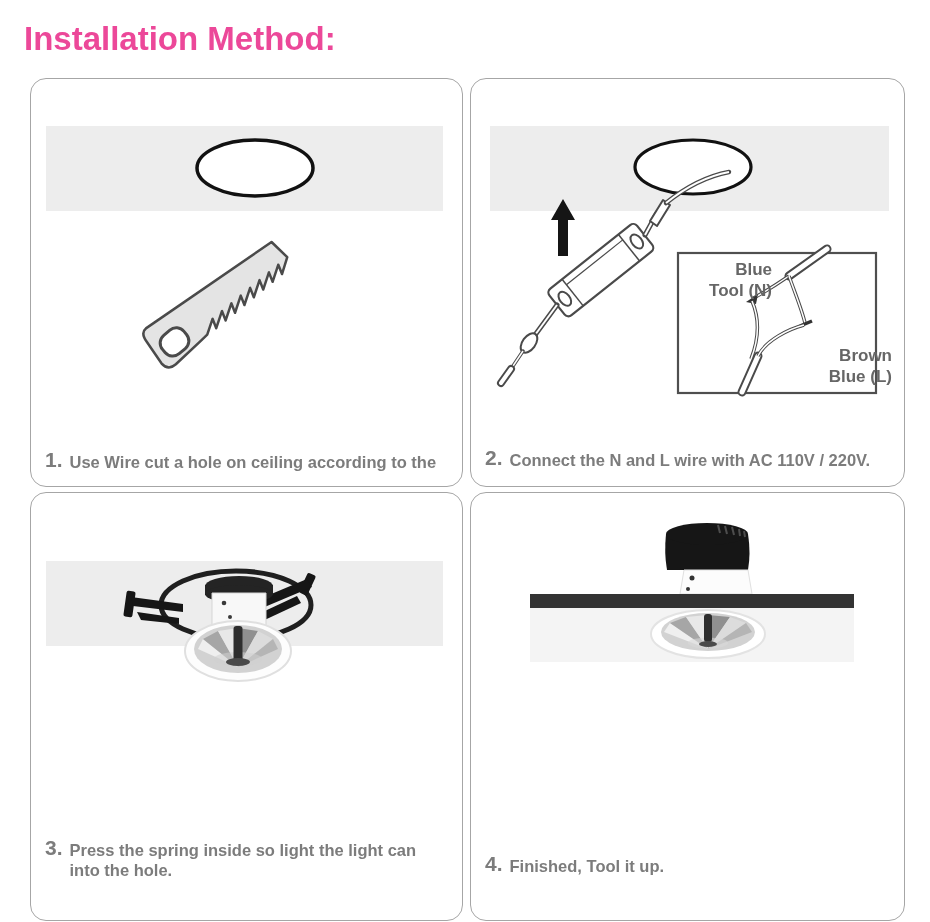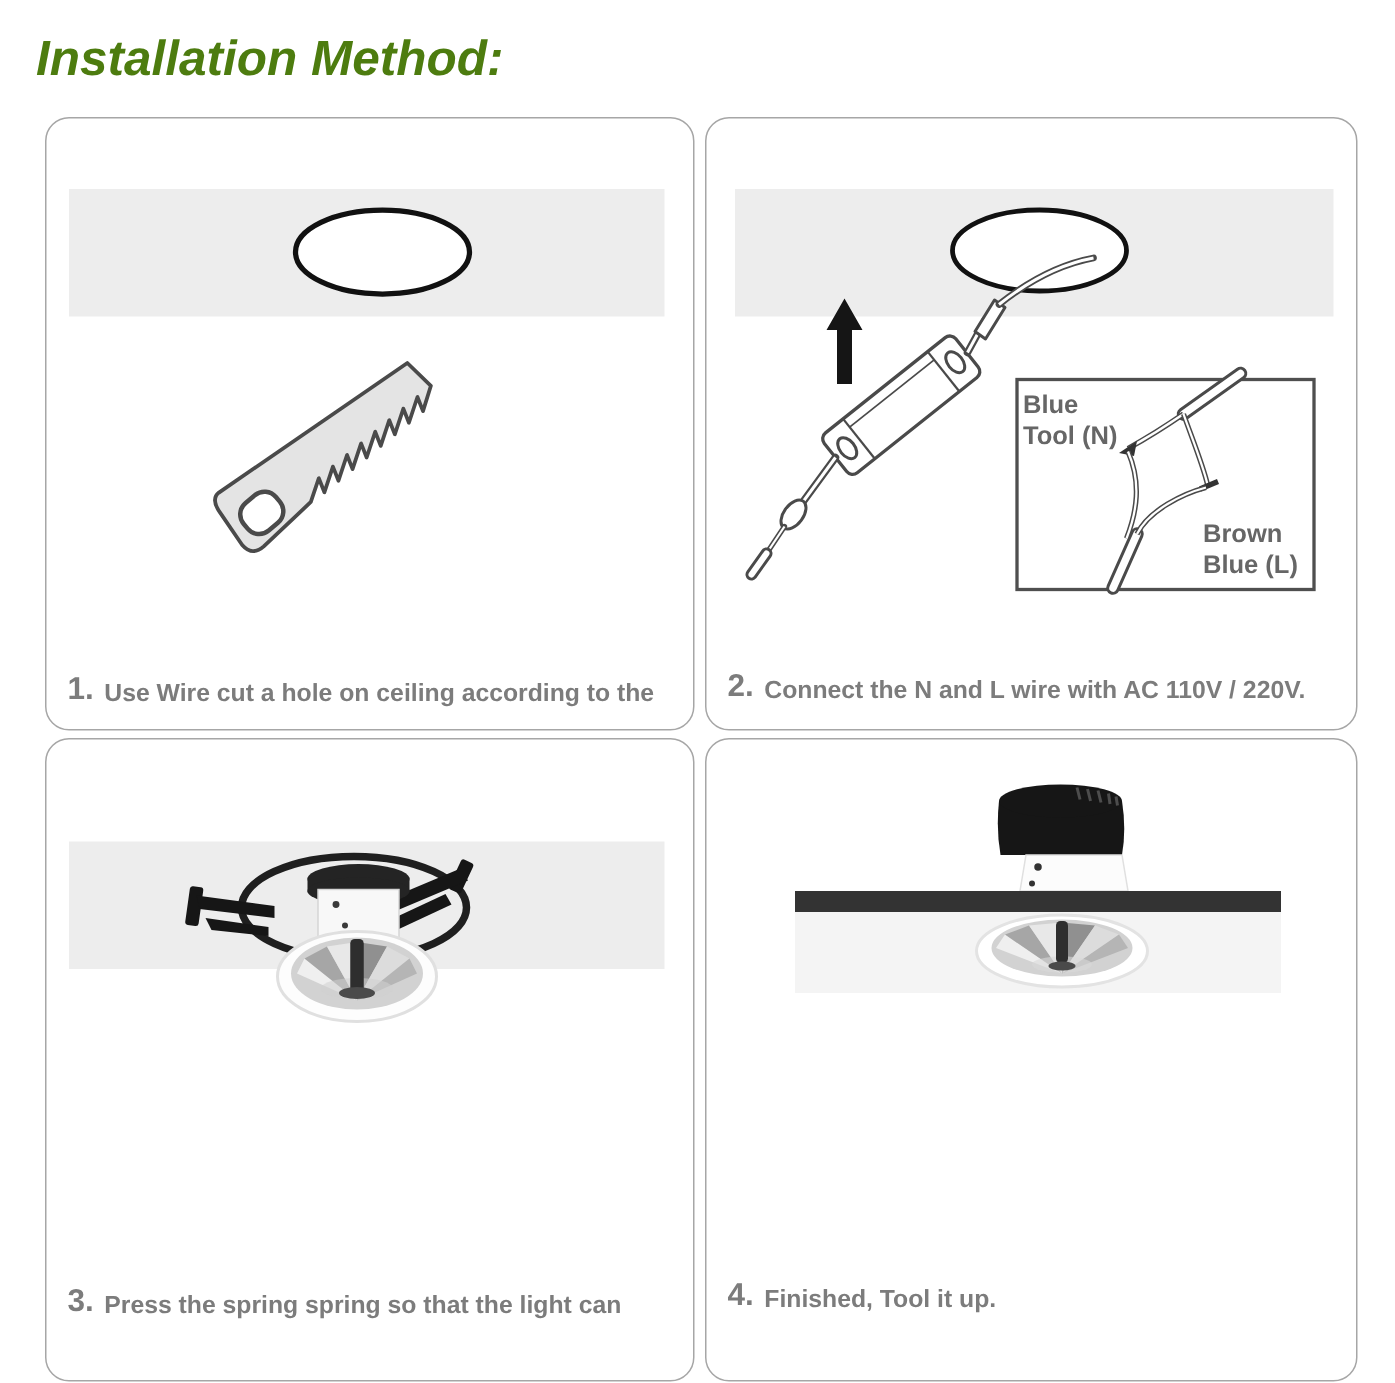--- a/index.html
+++ b/index.html
@@ -2,27 +2,27 @@
 <html><head>
 <meta charset="utf-8">
 <style>
   html,body{margin:0;padding:0;}
   body{
     width:930px;height:922px;position:relative;background:#ffffff;
     font-family:"Liberation Sans", sans-serif;overflow:hidden;
   }
   .page-title{
     position:absolute;left:24px;top:20px;
-    font-size:33px;font-weight:700;color:#4d7c0f;letter-spacing:0px;font-style:italic;
+    font-size:33px;font-weight:700;color:#ec4899;letter-spacing:0px;
   }
   .panel{
     position:absolute;background:#fff;border:1px solid #a6a6a6;border-radius:16px;
   }
   #panel1{left:30px;top:78px;width:431px;height:407px;}
-  #panel2{left:470px;top:78px;width:433px;height:407px;}
+  #panel2{left:470px;top:78px;width:433px;height:407px;text-align:right;}
   #panel3{left:30px;top:492px;width:431px;height:427px;}
   #panel4{left:470px;top:492px;width:433px;height:427px;}
   .art{position:absolute;left:0;top:0;}
   .caption{
     position:absolute;left:14px;display:flex;gap:7px;align-items:flex-start;
     color:#7c7c7c;font-weight:700;z-index:2;
   }
   .cap-num{font-size:21px;line-height:1;}
   .cap-text{font-size:16.5px;line-height:1.22;padding-top:3px;}
   .cap-line{display:block;}
@@ -161,21 +161,22 @@
       <polygon points="207,174 227,138 242,146" fill="#dcdcdc"></polygon>
       <polygon points="207,174 242,146 247,156" fill="#b5b5b5"></polygon>
       <ellipse cx="207" cy="166" rx="24" ry="7" fill="#cfcfcf" opacity="0.55"></ellipse>
       <rect x="202.5" y="133" width="9" height="36" rx="3" fill="#2e2e2e"></rect>
       <ellipse cx="207" cy="169" rx="12" ry="4" fill="#4a4a4a"></ellipse>
     </g>
   </svg>
   <div class="caption">
     <span class="cap-num">3.</span>
     <span class="cap-text">
-      <span class="cap-line">Press the spring spring so that the light can</span>
+      <span class="cap-line">Press the spring inside so light the light can</span>
+      <span class="cap-line">into the hole.</span>
     </span>
   </div>
 </div>
 
 <div class="panel" id="panel4">
   <svg class="art" width="431" height="425" viewBox="0 0 431 425">
     <g>
 
       <path d="M195,41 Q193,60 196,77 L277,77 Q280,60 277,41 Z" fill="#161616"></path>
       <ellipse cx="236" cy="41" rx="41" ry="11" fill="#161616"></ellipse>

